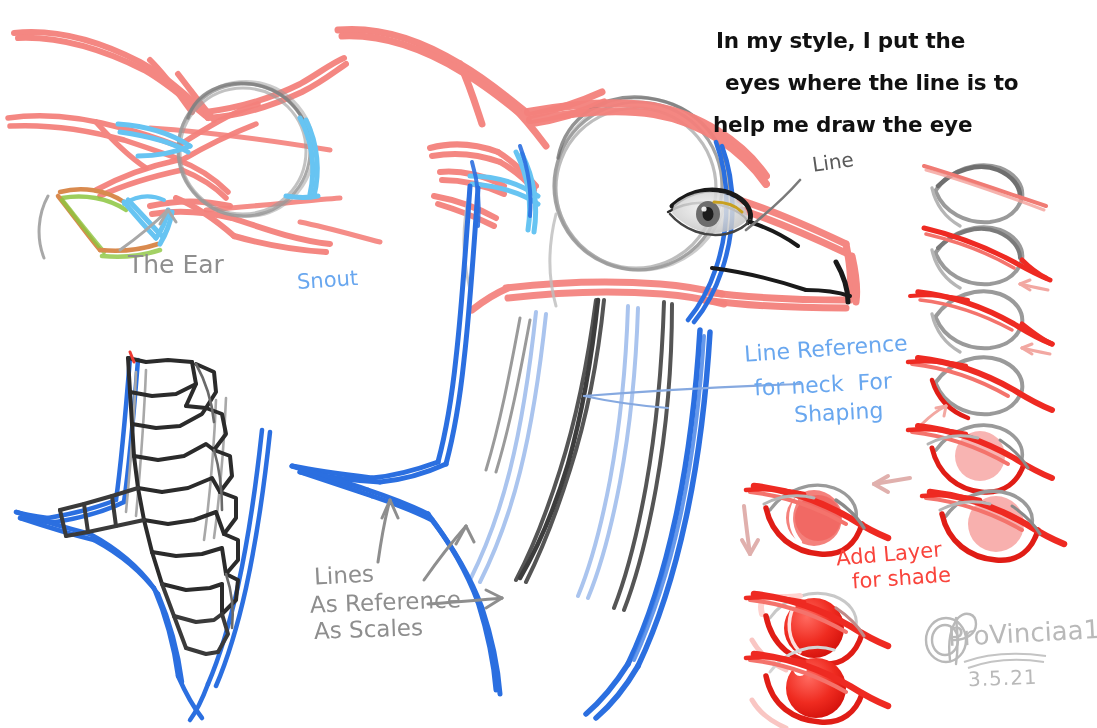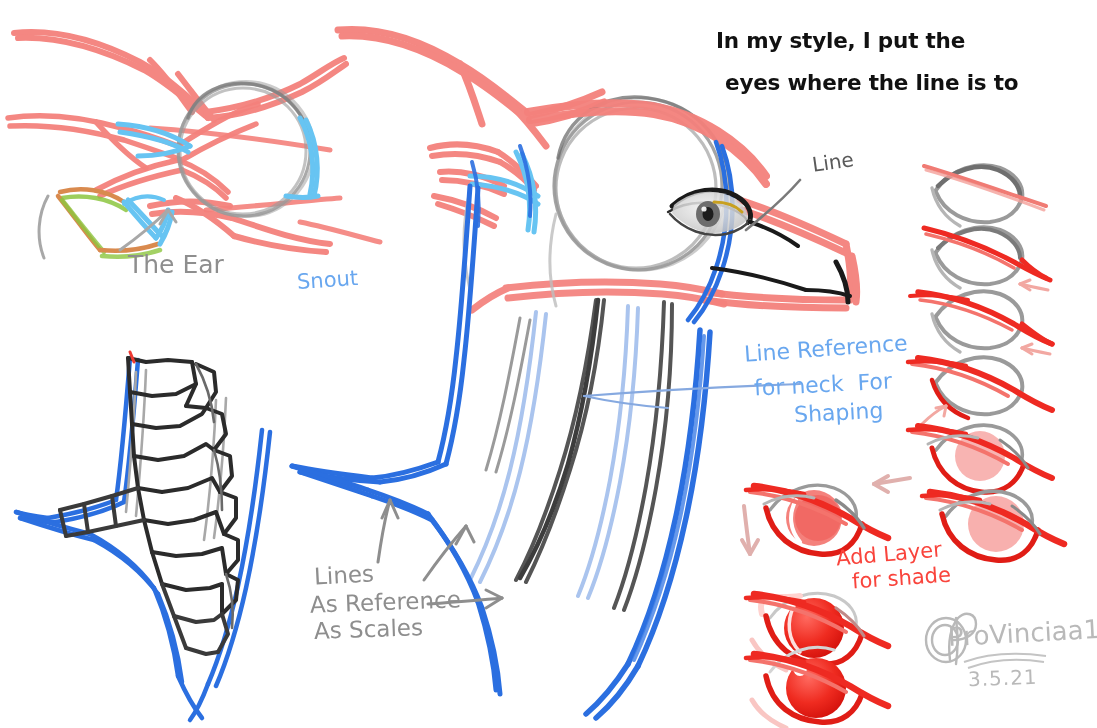--- a/index.html
+++ b/index.html
@@ -526,20 +526,21 @@
         <path d="M874 484 L888 492"></path>
         <path d="M744 506 C746 524 748 540 750 554"></path>
         <path d="M750 554 L742 540"></path>
         <path d="M750 554 L758 540"></path>
       </g>
     </g>
   </svg>
 
   <div class="txt title-line" style="left:716px; top:28px;">In my style, I put the</div>
   <div class="txt title-line" style="left:705px; top:70px;margin-left:20px;">eyes where the line is to</div>
+  <div class="txt title-line" style="left:713px; top:112px;">help me draw the eye</div>
 
   <div class="txt hand hand-gray" style="left:128px; top:250px; font-size:25px;">The Ear</div>
 
   <div class="txt hand hand-blue" style="left:297px; top:268px; font-size:21px; transform:rotate(-4deg);">Snout</div>
 
   <div class="txt hand hand-dark" style="left:812px; top:150px; font-size:20px; transform:rotate(-8deg);">Line</div>
 
   <div class="txt hand hand-blue" style="left:744px; top:336px; font-size:22px; transform:rotate(-4deg);">Line Reference</div>
   <div class="txt hand hand-blue" style="left:754px; top:372px; font-size:22px; transform:rotate(-3deg);">for neck  For</div>
   <div class="txt hand hand-blue" style="left:794px; top:400px; font-size:22px; transform:rotate(-3deg);">Shaping</div>

